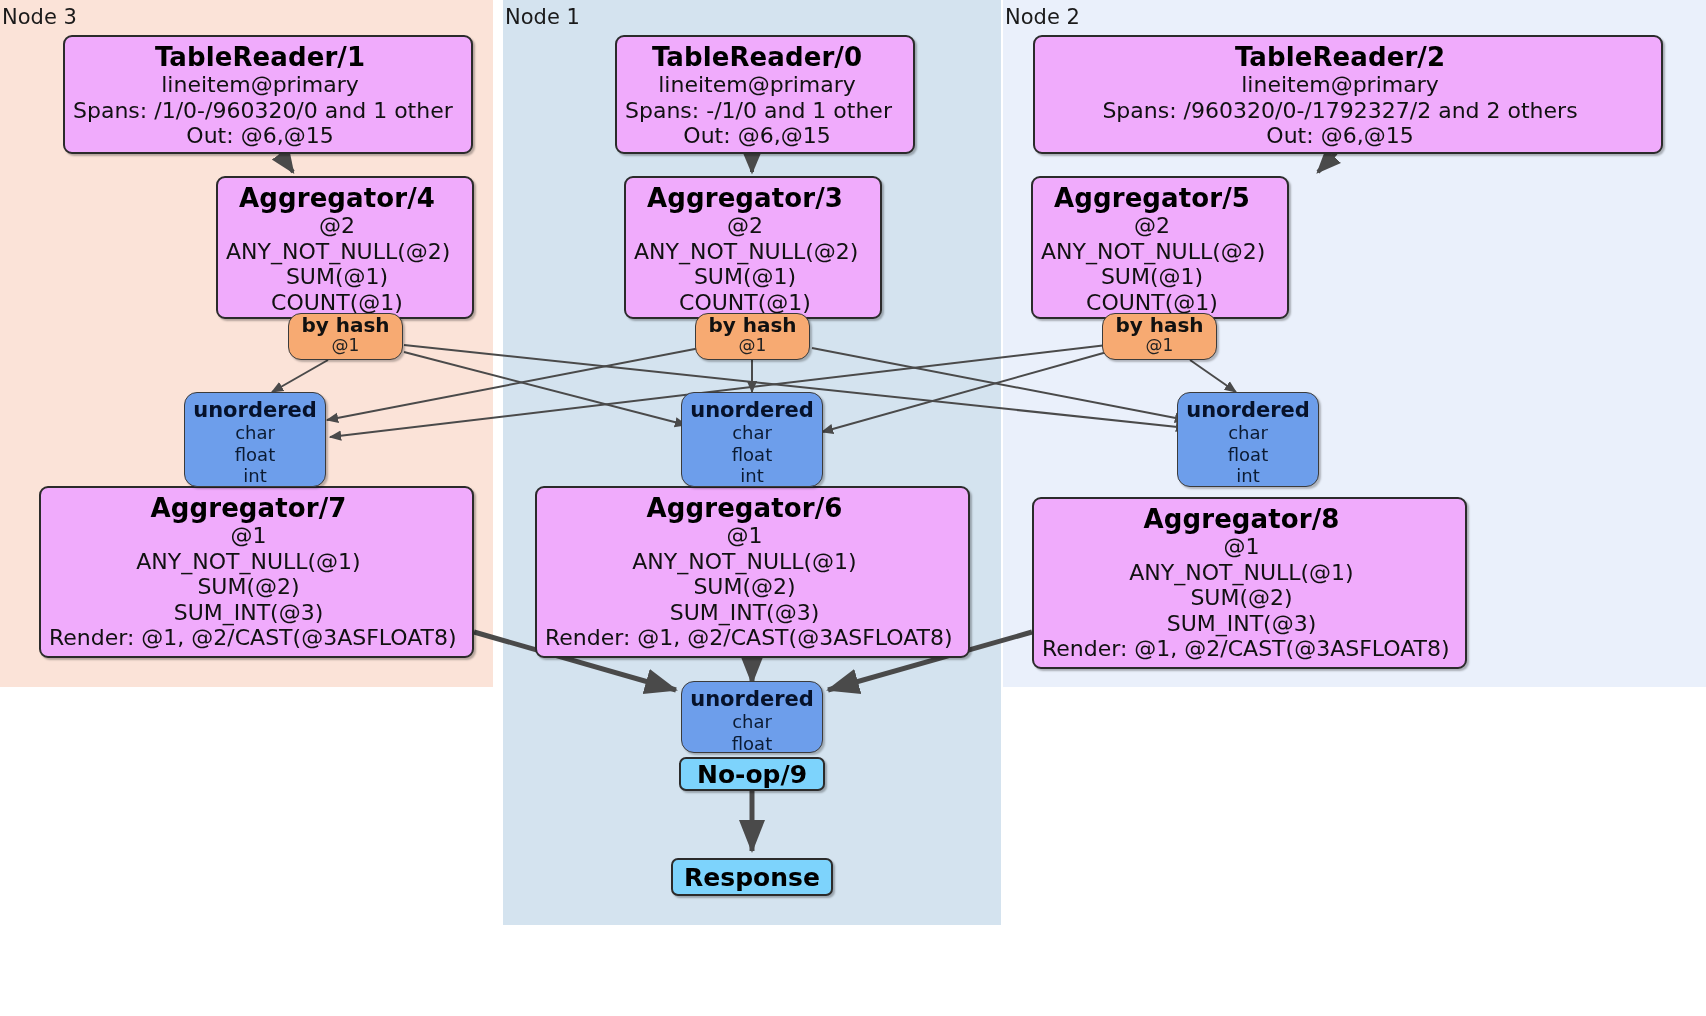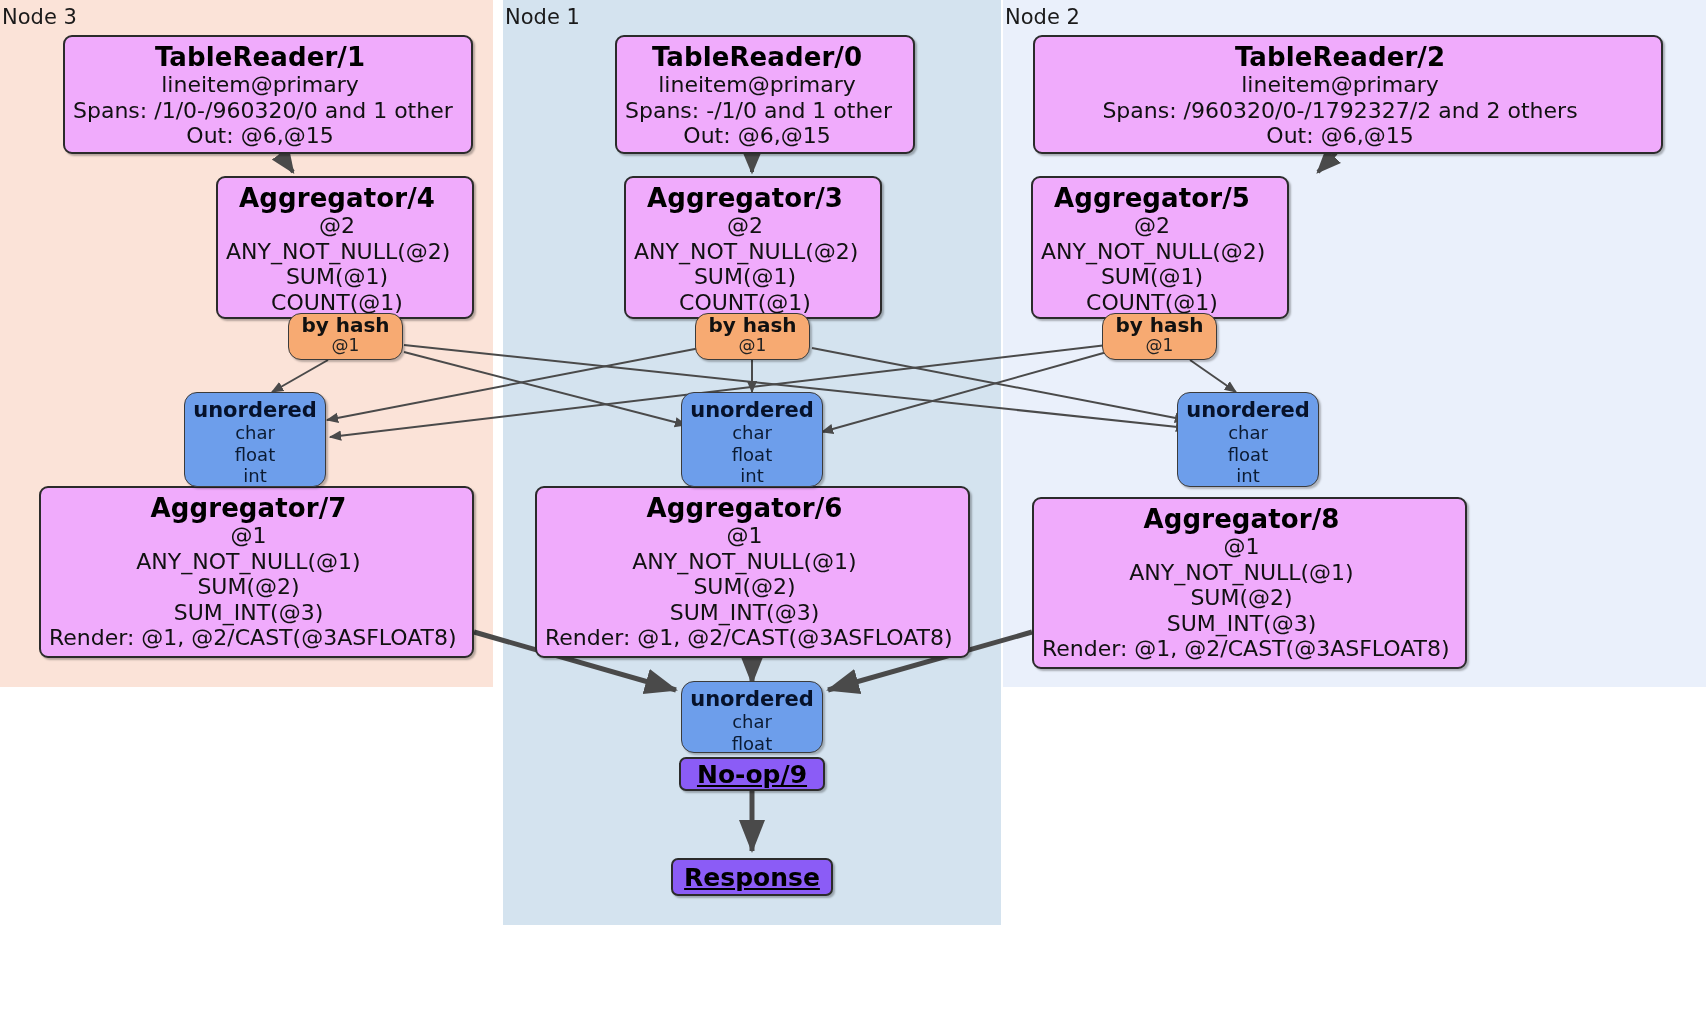--- a/index.html
+++ b/index.html
@@ -14,23 +14,23 @@
   
   #edges{position:absolute;left:0;top:0;width:1706px;height:1016px;pointer-events:none;}
 
   
   .proc{position:absolute;box-sizing:border-box;background:#f0abfc;border:2px solid #2b2b2b;
         border-radius:9px;text-align:center;padding:6px 24px 8px 8px;
         box-shadow:2px 2px 2px rgba(0,0,0,.28);}
   .proc .ttl{font-weight:bold;font-size:26px;line-height:1.13;color:#000;letter-spacing:.1px;}
   .proc .ln{font-size:22px;line-height:1.16;color:#111;white-space:nowrap;}
 
-  .small-proc{position:absolute;box-sizing:border-box;background:#8b5cf6;border:2px solid #2b2b2b;
+  .small-proc{position:absolute;box-sizing:border-box;background:#7dd3fc;border:2px solid #2b2b2b;
         border-radius:7px;text-align:center;display:flex;align-items:center;justify-content:center;
-        box-shadow:2px 2px 2px rgba(0,0,0,.28);text-decoration:underline;}
+        box-shadow:2px 2px 2px rgba(0,0,0,.28);}
   .small-proc .ttl{font-weight:bold;font-size:25px;color:#000;}
 
   .router{position:absolute;box-sizing:border-box;background:#f7aa72;border:1.5px solid #3b3b3b;
         border-radius:13px;text-align:center;padding-top:0;
         box-shadow:2px 2px 2px rgba(0,0,0,.25);}
   .router .ttl{font-weight:bold;font-size:20px;line-height:1.12;color:#111;}
   .router .ln{font-size:17px;line-height:1.12;color:#222;}
 
   .sync{position:absolute;box-sizing:border-box;background:#6d9eeb;border:1.5px solid #3b3b3b;
         border-radius:13px;text-align:center;padding-top:5px;

